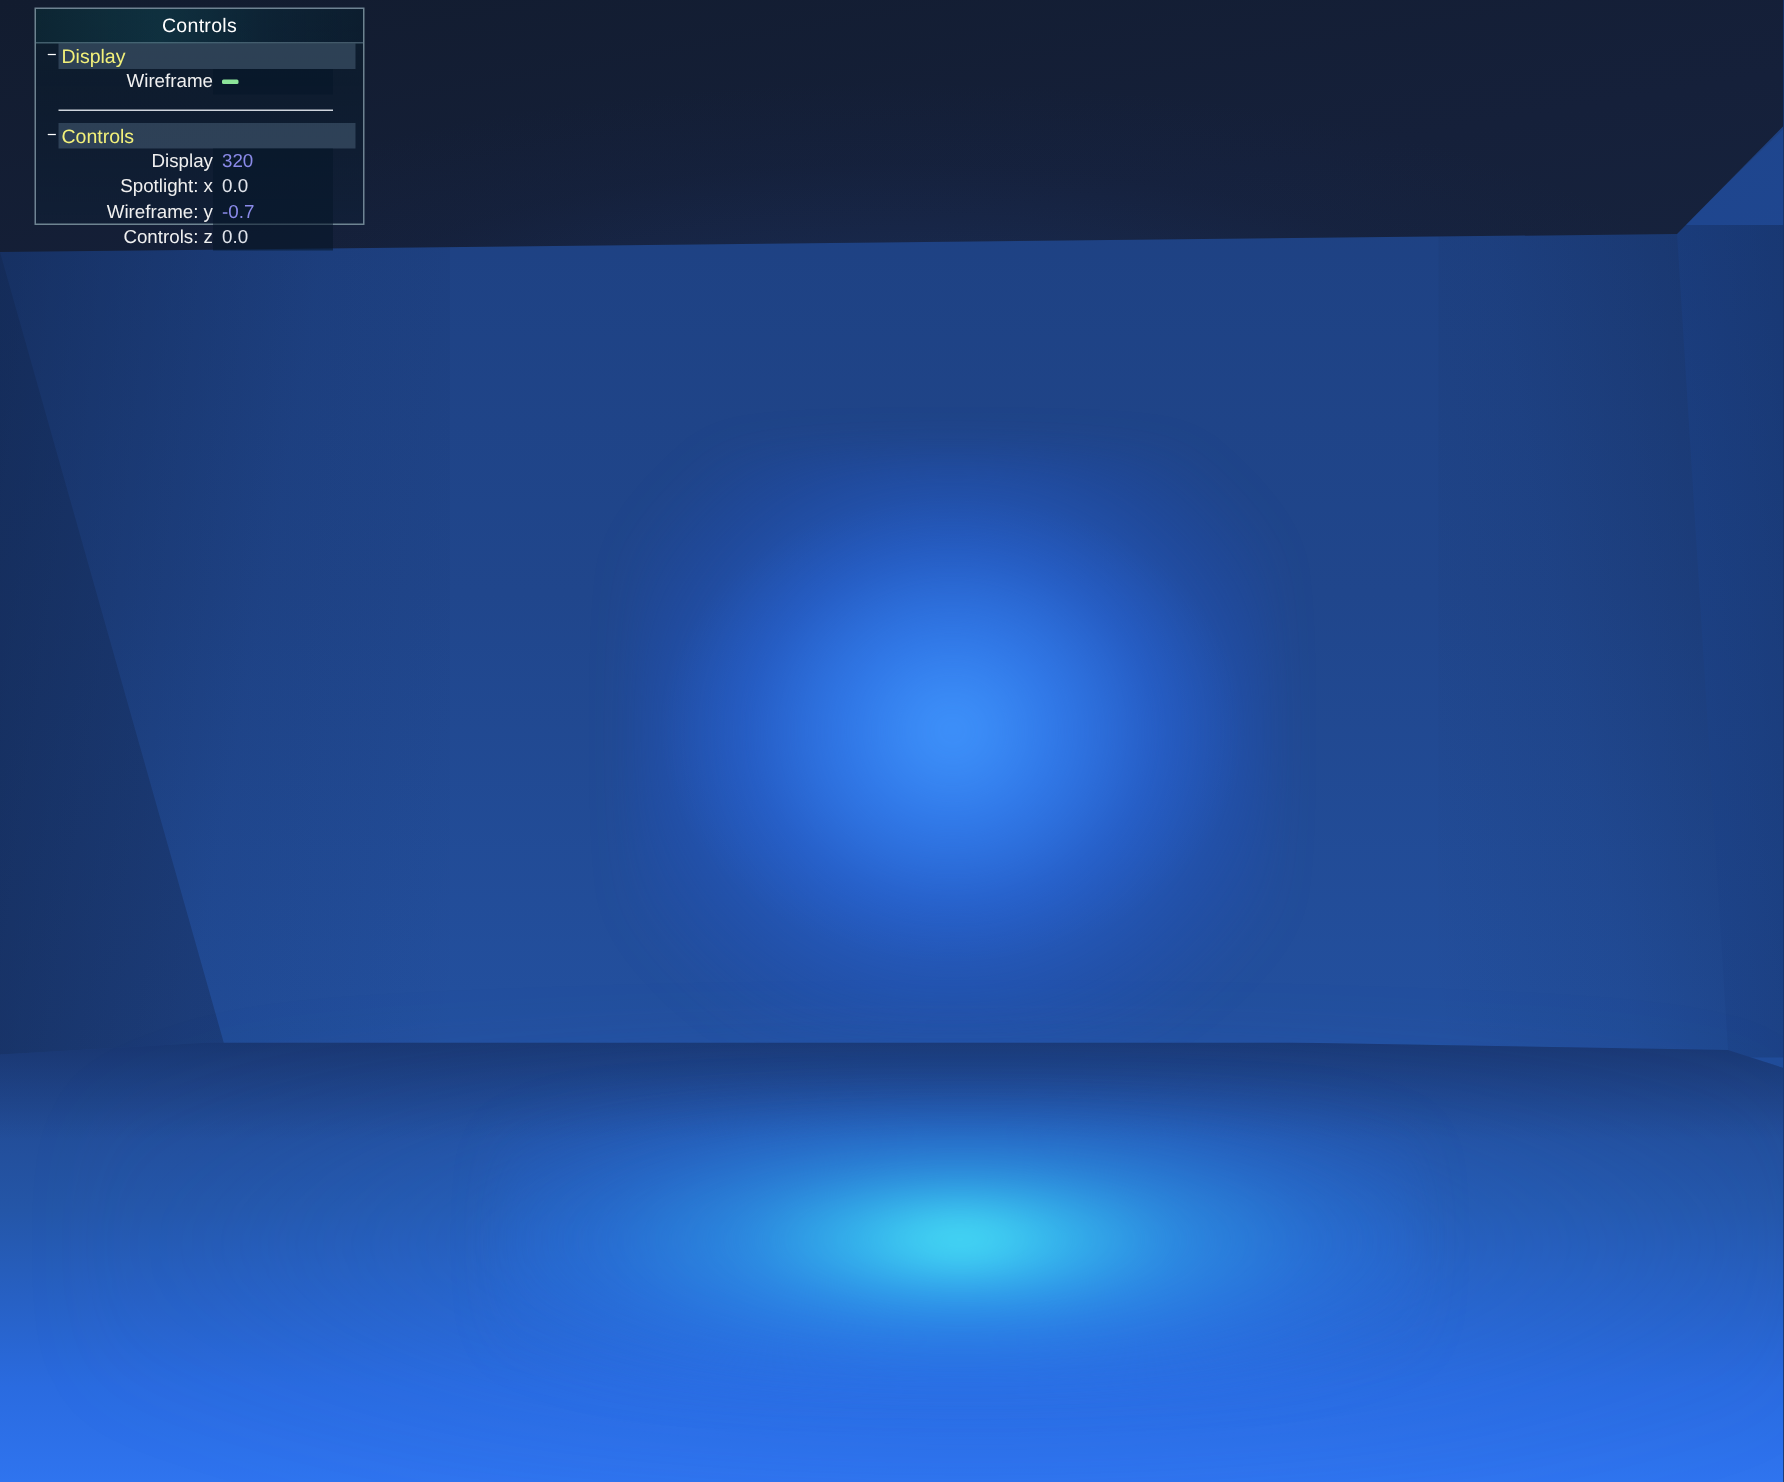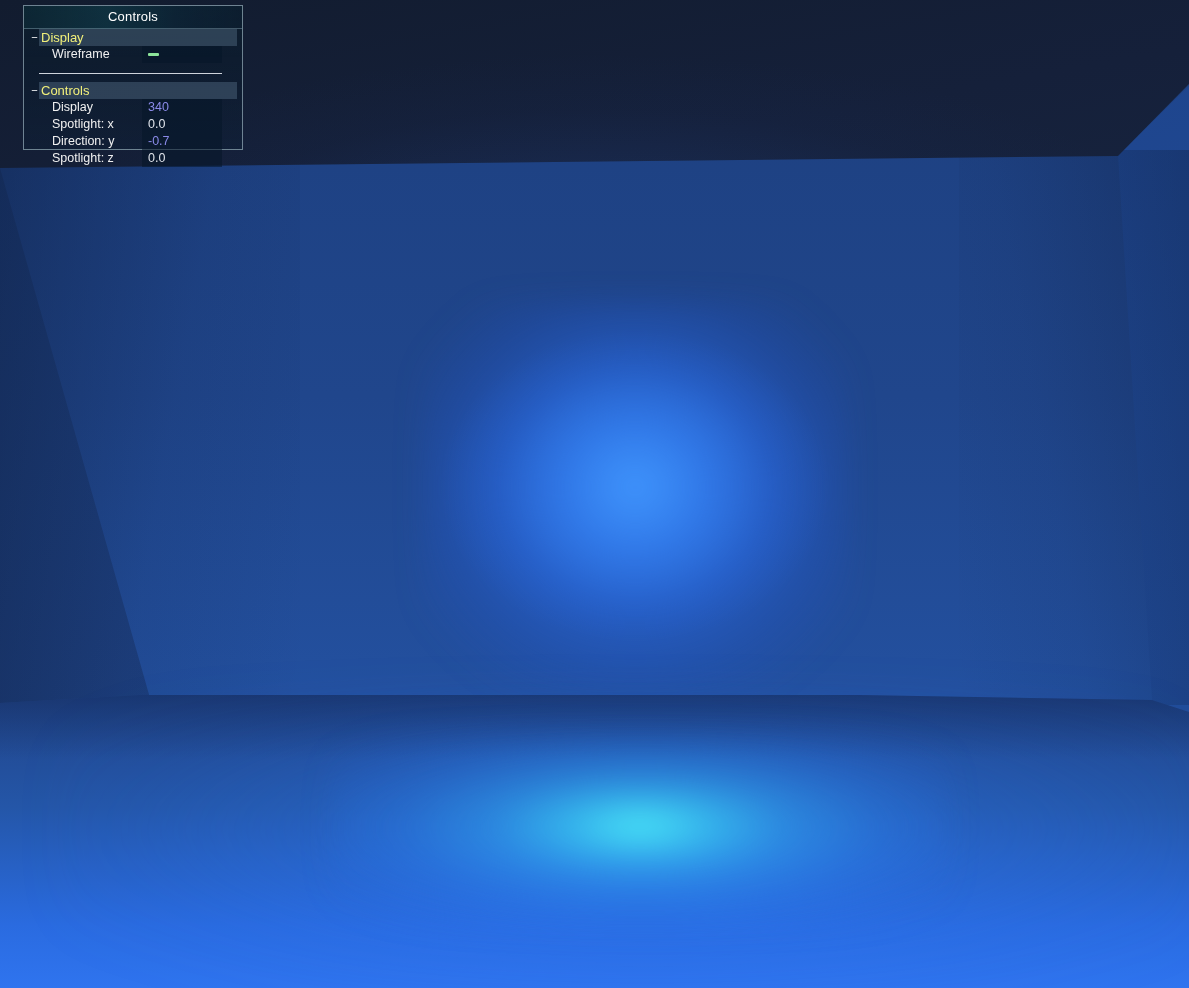--- a/index.html
+++ b/index.html
@@ -199,20 +199,21 @@
     color: #f2f07a;
     font-size: 13px;
   }
 
   .gui-row {
     position: relative;
     height: 17px;
     line-height: 17px;
     display: flex;
     align-items: stretch;
+    text-align: right;
   }
   .row-label {
     width: 118px;
     padding-left: 28px;
     box-sizing: border-box;
     color: #f0f0f0;
     font-size: 12.5px;
     white-space: nowrap;
   }
   .row-value {
@@ -279,30 +280,30 @@
           <span class="row-value ">
             <span class="bool-dash"></span>
           </span>
         </div>
       </div>
       <div class="gui-sep"></div>
       <div class="gui-folder">
         <div class="folder-header"><span class="folder-caret">−</span><span class="folder-label">Controls</span></div>
         <div class="gui-row">
           <span class="row-label">Display</span>
-          <span class="row-value num">340</span>
+          <span class="row-value num">320</span>
         </div>
         <div class="gui-row">
           <span class="row-label">Spotlight: x</span>
           <span class="row-value num-plain">0.0</span>
         </div>
         <div class="gui-row">
-          <span class="row-label">Direction: y</span>
+          <span class="row-label">Wireframe: y</span>
           <span class="row-value num">-0.7</span>
         </div>
         <div class="gui-row">
-          <span class="row-label">Spotlight: z</span>
+          <span class="row-label">Controls: z</span>
           <span class="row-value num-plain">0.0</span>
         </div>
       </div>
     </div>
   <div class="gui-footer"></div>
 </div>
 
 </body></html>

